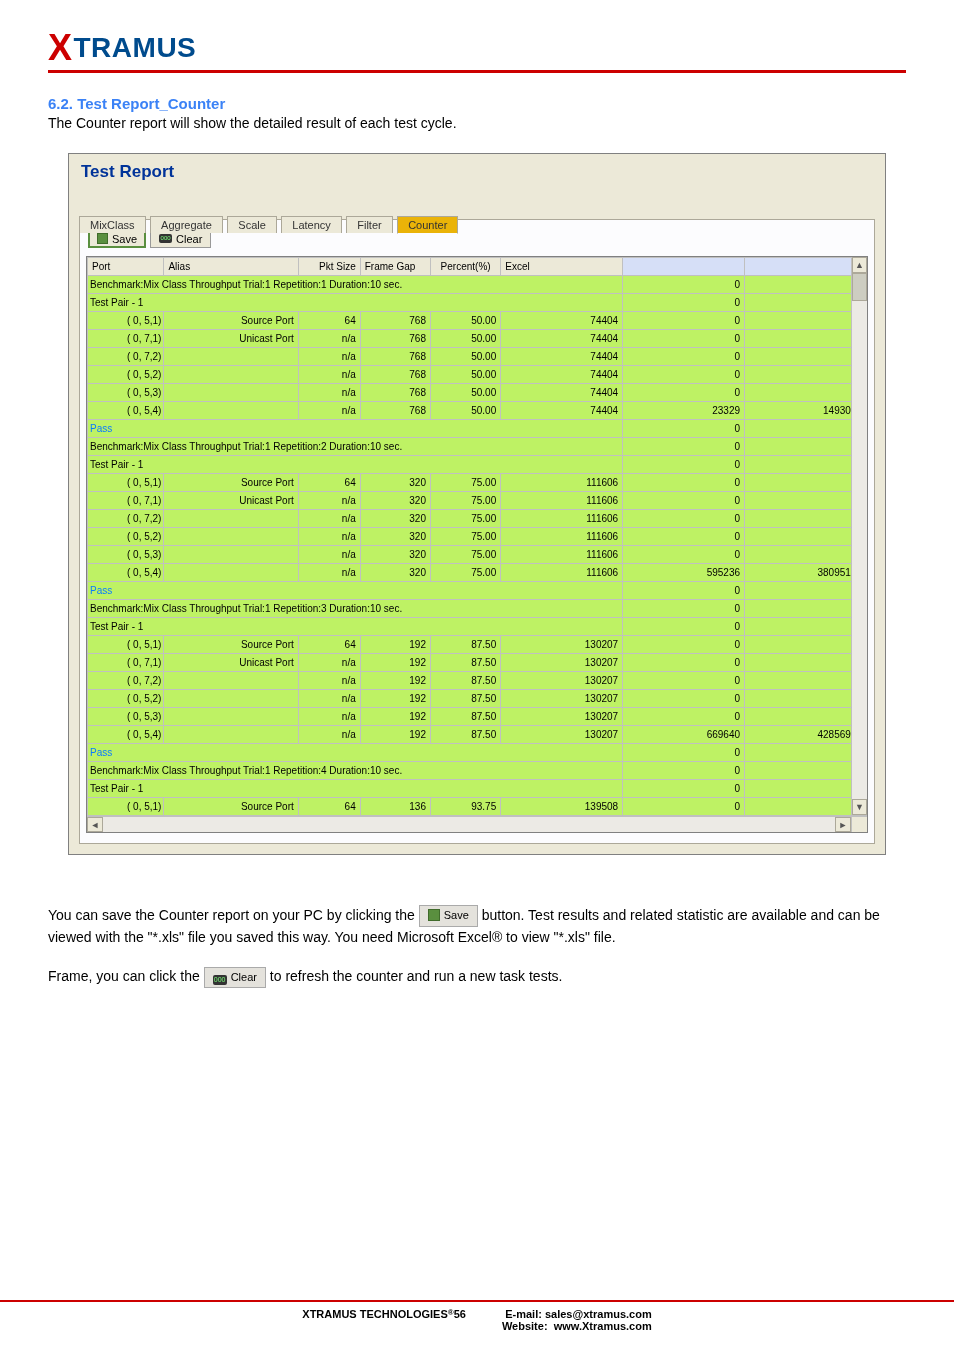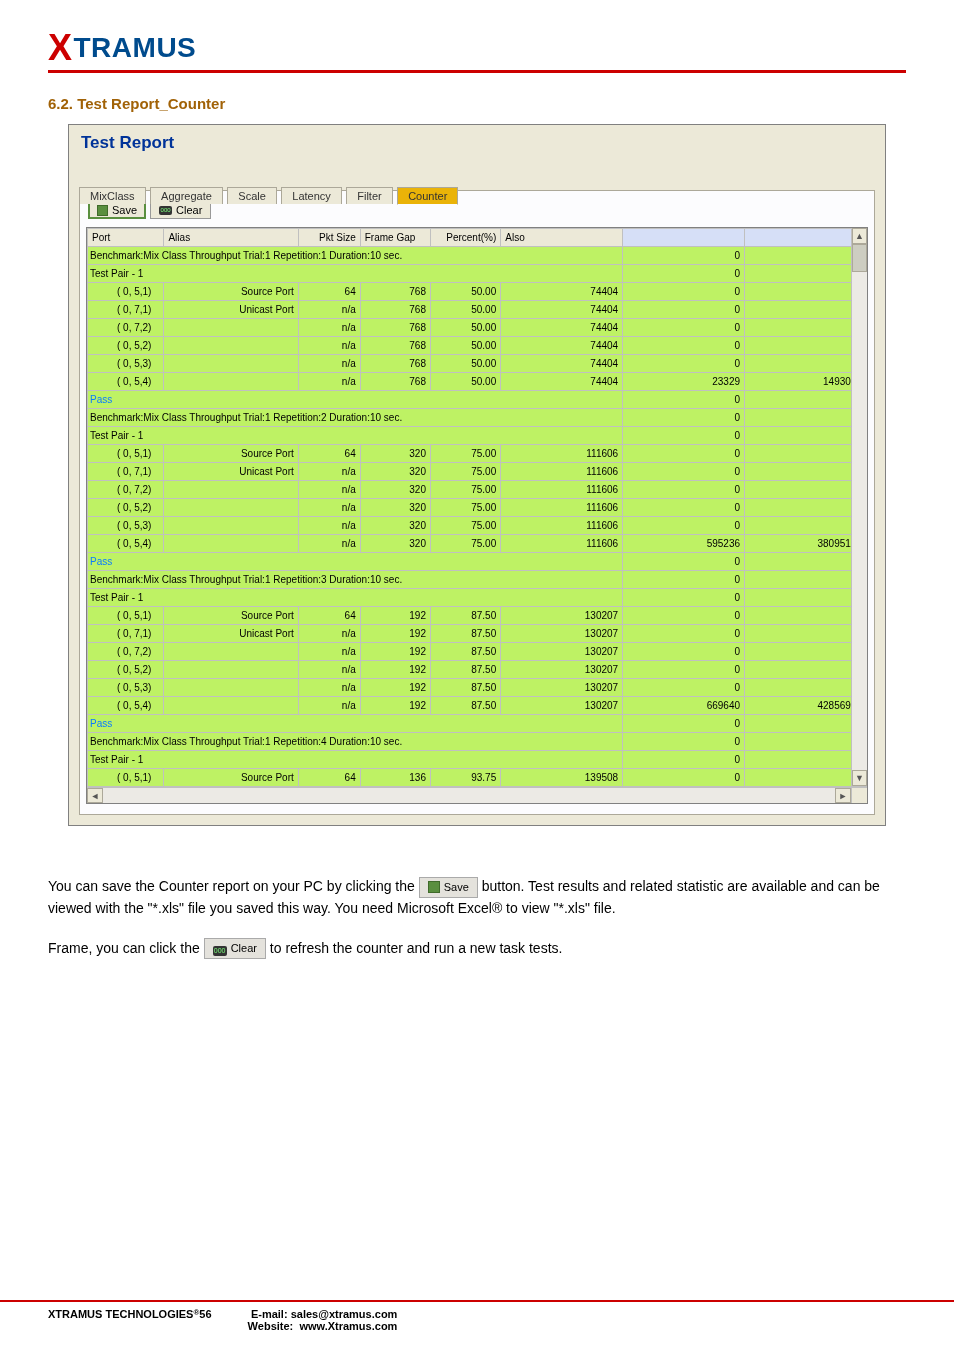--- a/index.html
+++ b/index.html
@@ -3,21 +3,21 @@
 <meta charset="utf-8">
 <style>
   * { box-sizing: border-box; margin: 0; padding: 0; }
   body { font-family: Arial, sans-serif; background: #fff; width: 954px; }
   .page { padding: 30px 48px 0; min-height: 1260px; }
 
   .logo { display: flex; align-items: center; font-weight: 900; font-size: 28px; letter-spacing: 0.5px; color: #004B8D; margin-bottom: 4px; }
   .logo-x { color: #C00; font-size: 36px; margin-right: 1px; line-height: 1; font-weight: 900; }
   .hr-red { border: none; border-top: 3.5px solid #C00; margin-bottom: 22px; }
 
-  h3 { font-size: 15px; font-weight: bold; margin: 12px 0; color:#a16207; }
+  h3 { font-size: 15px; font-weight: bold; margin: 1px 0; color:#3b82f6; }
   .body-text { font-size: 14px; line-height: 1.55; margin-bottom: 18px; }
 
   .inline-btn { display: inline-block; background: #e4e2dc; border: 1px solid #aaa; padding: 1px 8px; font-size: 11px; vertical-align: middle; }
   .inline-btn .ico-save { display:inline-block; width:12px; height:12px; background:#5a8f3f; border:1px solid #406b2b; vertical-align:-2px; margin-right:4px;}
   .inline-btn .ico-clear { display:inline-block; width:14px; height:10px; background:#333; border-radius:2px; vertical-align:-1px; margin-right:4px; font-size:7px; color:#7cff7c; text-align:center; line-height:10px;}
 
   
   .report-wrap { margin: 0 20px 50px; border:1px solid #808080; background:#ece9d8;}
   .report-title { color:#003399; font-size:17px; font-weight:bold; padding:8px 12px 18px; }
   .tabs { padding: 0 10px; }
@@ -28,51 +28,52 @@
   .btn { background:#ece9d8; border:1px solid #999; font-size:11px; padding:2px 8px; display:flex; align-items:center; gap:4px;}
   .btn.sel { border:2px solid #5a8f3f; padding:1px 7px;}
   .ico-save-s { width:11px; height:11px; background:#5a8f3f; border:1px solid #406b2b;}
   .ico-clr-s { width:13px; height:9px; background:#333; border-radius:2px; font-size:6px; color:#7cff7c; text-align:center; line-height:9px;}
 
   .grid-wrap { background:#bef264; border:1px solid #808080; font-size:10px; color:#000; position:relative;}
   table.grid { width:100%; border-collapse:collapse; table-layout:fixed;}
   .grid th, .grid td { border:1px solid #c0c0c0; padding:1px 4px; height:15px; line-height:15px; white-space:nowrap; overflow:hidden;}
   .grid th { background:#ece9d8; font-weight:normal;}
   .grid td { text-align:right;}
-  .grid td.port-col { text-align:right; padding-right:12px;}
+  .grid td.port-col { text-align:right; padding-right:2px;}
   .grid td.alias-col { text-align:right; padding-right:4px;}
   .grid tr.span td { text-align:left; padding-left:2px;}
   .grid tr.span td.num { text-align:right;}
   .pass { color:#0a7bff; text-align:left !important; padding-left:2px;}
   .scroll-v { position:absolute; right:0; top:0; bottom:17px; width:16px; background:#eceae5; border-left:1px solid #c0c0c0;}
   .sv-up, .sv-dn { height:16px; background:#ece9d8; border:1px solid #aca899; font-size:9px; text-align:center; line-height:14px; color:#555;}
   .sv-th { position:absolute; left:0; right:0; top:16px; height:28px; background:#cdcdc1; border:1px solid #aca899;}
   .sv-dn { position:absolute; bottom:0; left:0; right:0;}
   .scroll-h { height:16px; background:#eceae5; border-top:1px solid #c0c0c0; display:flex;}
   .sh-l, .sh-r { width:16px; background:#ece9d8; border:1px solid #aca899; font-size:9px; text-align:center; line-height:14px; color:#555;}
   .sh-sp { flex:1;}
   .sh-corner{width:16px; background:#ece9d8; border-left:1px solid #c0c0c0;}
 
   .footer-wrap { margin-top:40px;}
   .hr-red-thin { border:none; border-top:2.5px solid #C00;}
-  .footer { display:flex; justify-content:flex-start; font-size:11px; font-weight:bold; padding:6px 48px 18px;}
+  .footer { display:flex; justify-content:center; font-size:11px; font-weight:bold; padding:6px 48px 18px;}
   .footer-right { text-align:right;margin-left:36px;}
   .sup { font-size:8px; vertical-align:top;}
 </style>
 </head>
 <body>
 
 <div class="page">
   <div class="logo">
     <span class="logo-x">X</span>
       <span>TRAMUS</span>
   </div>
   <hr class="hr-red">
 
   <h3>6.2. Test Report_Counter</h3>
+  <p class="body-text">The Counter report will show the detailed result of each test cycle.</p>
 
   <div class="report-wrap">
     <div class="report-title">Test Report</div>
     <div class="tabs">
       <span class="tab">MixClass</span>
       <span class="tab">Aggregate</span>
       <span class="tab">Scale</span>
       <span class="tab">Latency</span>
       <span class="tab">Filter</span>
       <span class="tab active">Counter</span>
@@ -100,22 +101,22 @@
               <col style="width:118px">
               <col style="width:118px">
               <col style="width:118px">
           </colgroup>
           <thead>
             <tr>
               <th style="text-align:left">Port</th>
               <th style="text-align:left">Alias</th>
               <th style="text-align:right">Pkt Size</th>
               <th style="text-align:left">Frame Gap</th>
-              <th style="text-align:right">Percent(%)</th>
-              <th style="text-align:left">Also</th>
+              <th style="text-align:center">Percent(%)</th>
+              <th style="text-align:left">Excel</th>
               <th style="background:#d6dff7"></th>
               <th style="background:#d6dff7"></th>
             </tr>
           </thead>
           <tbody id="grid-body">
               <tr class="span">
                 <td colspan="6">Benchmark:Mix Class Throughput  Trial:1  Repetition:1  Duration:10 sec.</td>
                 <td class="num">0</td>
                 <td class="num">0</td>
               </tr>

